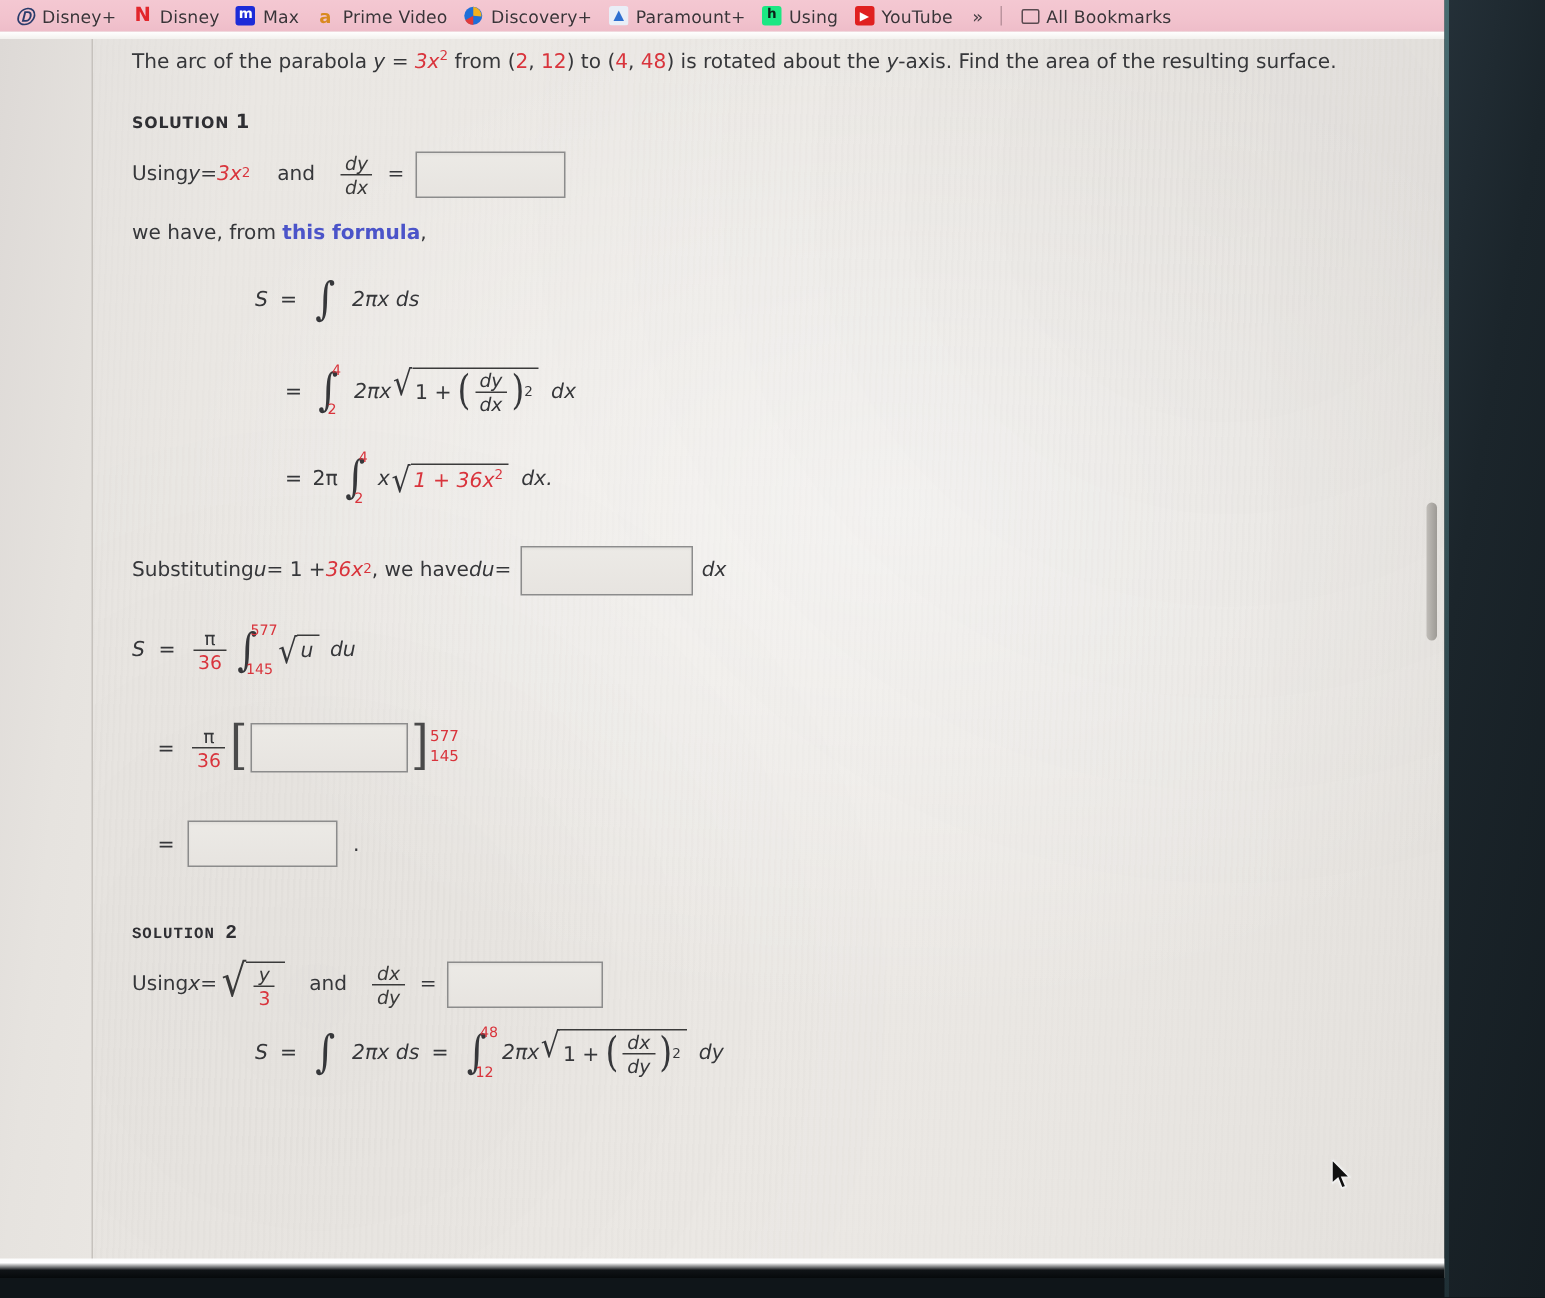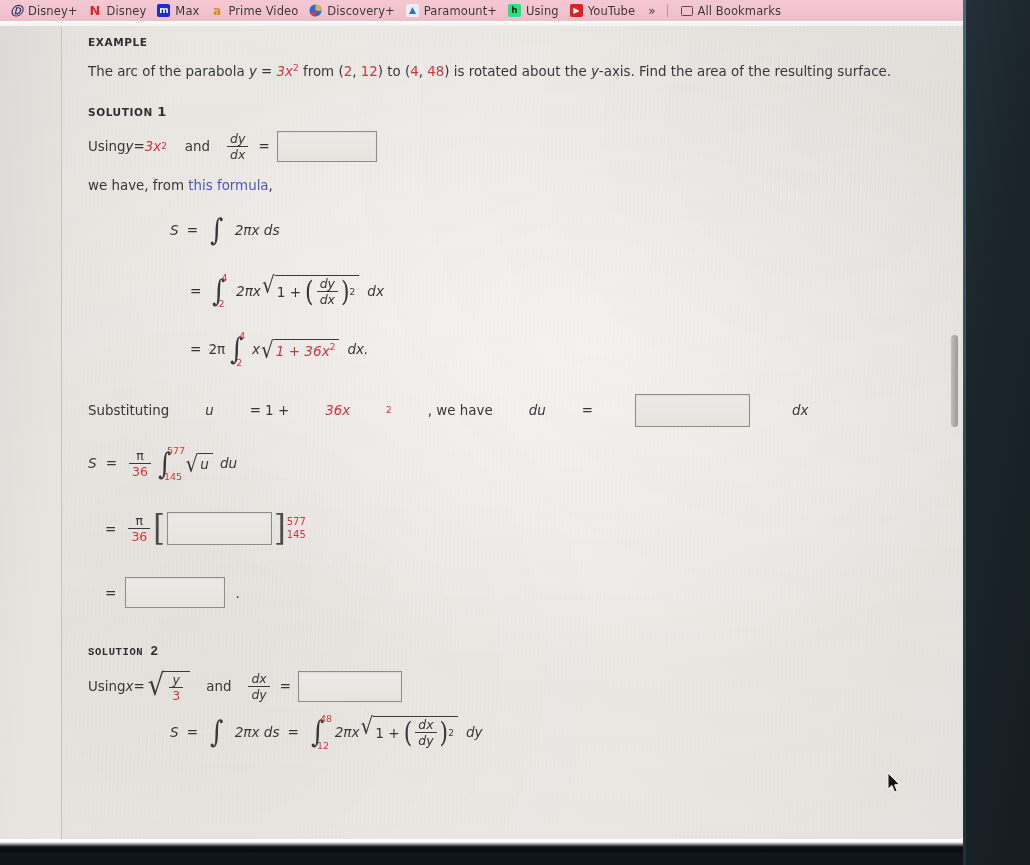--- a/index.html
+++ b/index.html
@@ -345,21 +345,20 @@
         <span class="bm-allbm-box"></span>
         <span class="bm-label">All Bookmarks</span>
       </div>
     </div>
 
     <div id="underbar"></div>
     <div id="gutter"></div>
 
     <div id="content">
 
-      <div class="lbl-example" style="margin:4px 0 14px 13px;">EXAMPLE</div>
 
       <div class="para" style="margin:0 0 22px 13px;">
         <span>The arc of the parabola </span><span class="it">y</span><span> = </span><span class="red it">3x</span><sup class="pw red">2</sup><span> from (</span><span class="red">2</span><span>, </span><span class="red">12</span><span>) to (</span><span class="red">4</span><span>, </span><span class="red">48</span><span>) is rotated about the </span><span class="it">y</span><span>-axis. Find the area of the resulting surface.</span>
       </div>
 
       <div class="lbl-solution" style="margin:0 0 12px 13px;">
         <span>SOLUTION</span>
         <span class="num">1</span>
       </div>
 
@@ -372,21 +371,21 @@
         <span class="para" style="margin:0 14px 0 18px;">and</span>
         <span class="frac">
           <span class="num">dy</span>
           <span class="den">dx</span>
         </span>
         <span class="para" style="margin:0 7px;">=</span>
         <span class="ibox" style="width:100px;height:31px;"></span>
       </div>
 
       <div class="para" style="margin:0 0 24px 13px;">
-        <span>we have, from </span><a href="#" class="link" style="text-decoration:none;">this formula</a><span>,</span>
+        <span>we have, from </span><a href="#" class="link" style="text-decoration:none;font-weight:bold;">this formula</a><span>,</span>
       </div>
 
       <div class="mathline" style="margin:0 0 34px 95px;">
         <span class="it">S</span>
         <span style="margin:0 8px;">=</span>
         <span class="intwrap">
           <span class="intsym">∫</span>
         </span>
         <span class="it" style="margin-left:7px;">2πx ds</span>
       </div>
@@ -426,21 +425,21 @@
         <span class="it">x</span>
         <span class="sqrt">
           <span class="radical">√</span>
           <span class="under">
             <span><span class="red" style="font-style:italic;">1 + 36x</span><sup class="pw red">2</sup></span>
           </span>
         </span>
         <span class="it" style="margin-left:8px;">dx.</span>
       </div>
 
-      <div class="row" style="margin:0 0 22px 13px;gap:36px;">
+      <div class="row" style="margin:0 0 22px 13px;">
         <span class="para">Substituting </span>
           <span class="it para">u</span>
           <span class="para"> = 1 + </span>
           <span class="red it para">36x</span>
           <sup class="pw red">2</sup>
           <span class="para">, we have </span>
           <span class="it para">du</span>
           <span class="para"> = </span>
         <span class="ibox" style="width:115px;height:33px;margin:0 6px;"></span>
         <span class="it para">dx</span>

